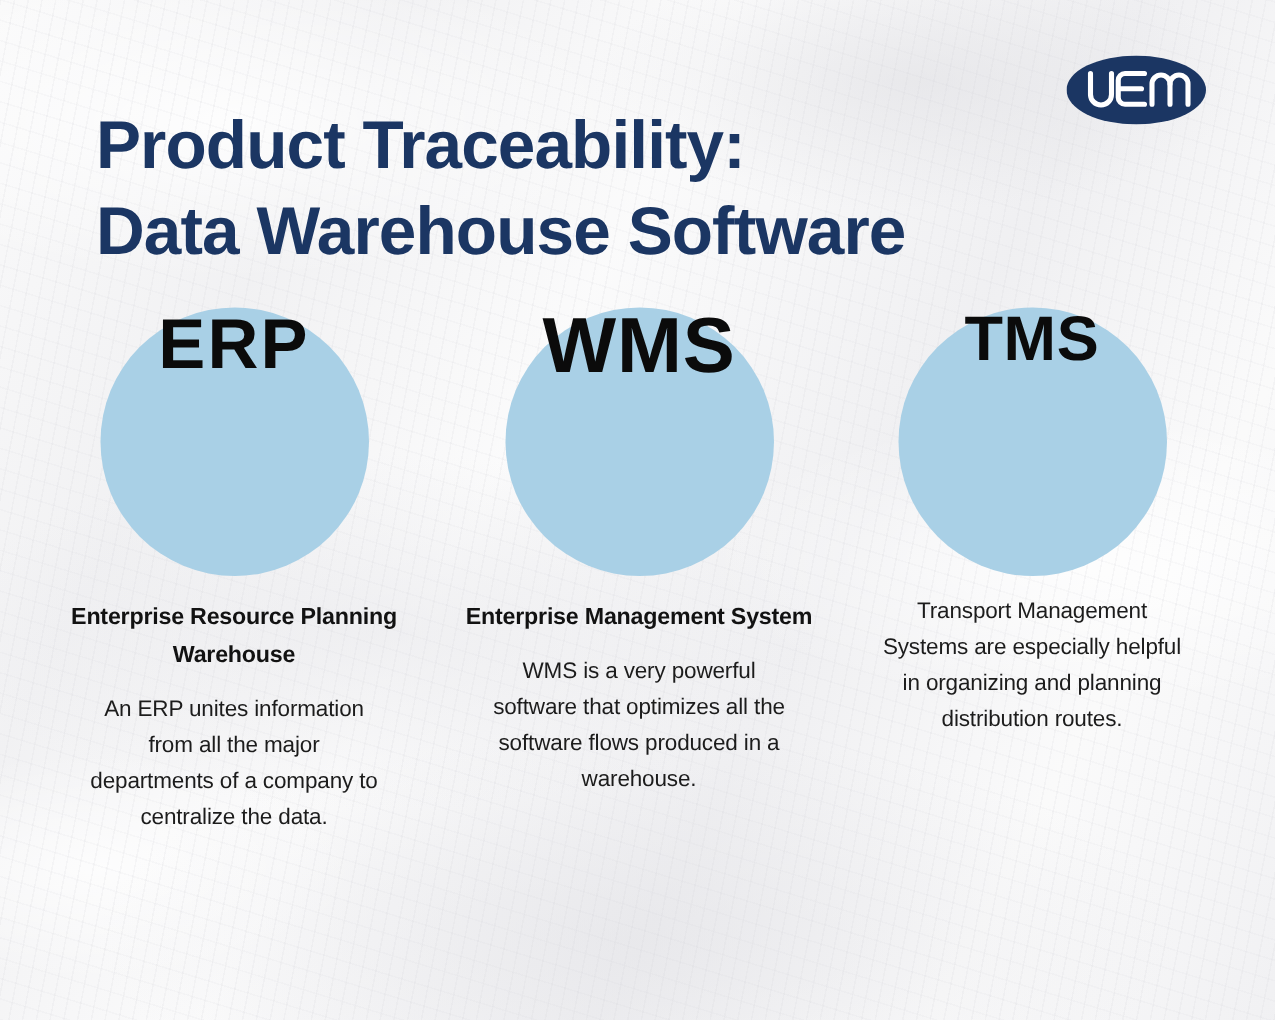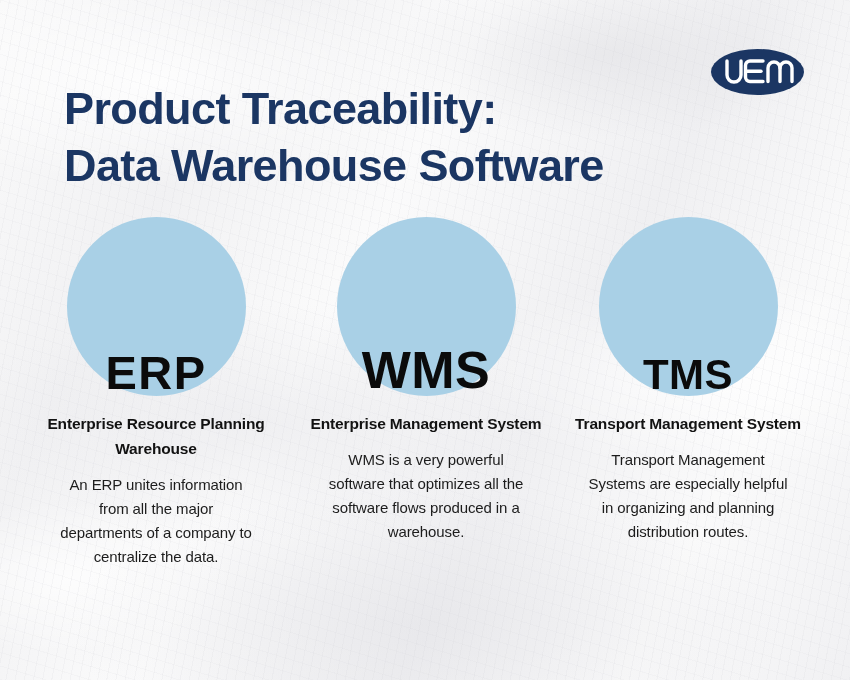--- a/index.html
+++ b/index.html
@@ -48,21 +48,21 @@
         rgba(210,210,215,0.16) 1px,
         rgba(255,255,255,0) 1px,
         rgba(255,255,255,0) 9px),
       repeating-linear-gradient(17deg,
         rgba(205,205,212,0.10) 0px,
         rgba(205,205,212,0.10) 1px,
         rgba(255,255,255,0) 1px,
         rgba(255,255,255,0) 13px);
   }
 
-  #page { position: absolute; inset: 0; z-index: 1; margin-top: 12px; }
+  #page { position: absolute; inset: 0; z-index: 1; }
 
   
   #logo {
     position: absolute;
     left: 711px;
     top: 37px;
     width: 93px;
     height: 46px;
   }
   #logo svg { display:block; width:100%; height:100%; }
@@ -98,21 +98,21 @@
   .col-1 { width: 284px; margin-left: 14px; }
   .col-2 { width: 256px; }
   .col-3 { width: 268px; }
 
   .circle {
     width: 179px;
     height: 179px;
     border-radius: 50%;
     background-color: #a9d0e6;
     display: flex;
-    align-items: flex-end;
+    align-items: flex-start;
     justify-content: center;
     flex: 0 0 auto;
   }
   .acronym {
     color: #0b0b0b;
     font-weight: bold;
     font-size: 47px;
     letter-spacing: 1.5px;
     line-height: 1;
   }
@@ -187,18 +187,17 @@
         <span class="acronym">WMS</span>
       </div>
       <div class="heading">Enterprise Management System</div>
       <div class="body-text">WMS is a very powerful software that optimizes all the software flows produced in a warehouse.</div>
     </div>
 
     <div class="col col-3">
       <div class="circle">
         <span class="acronym">TMS</span>
       </div>
-      <div class="heading">Transport Management System</div>
       <div class="body-text">Transport Management Systems are especially helpful in organizing and planning distribution routes.</div>
     </div>
 
   </div>
 </div>
 
 </body></html>

